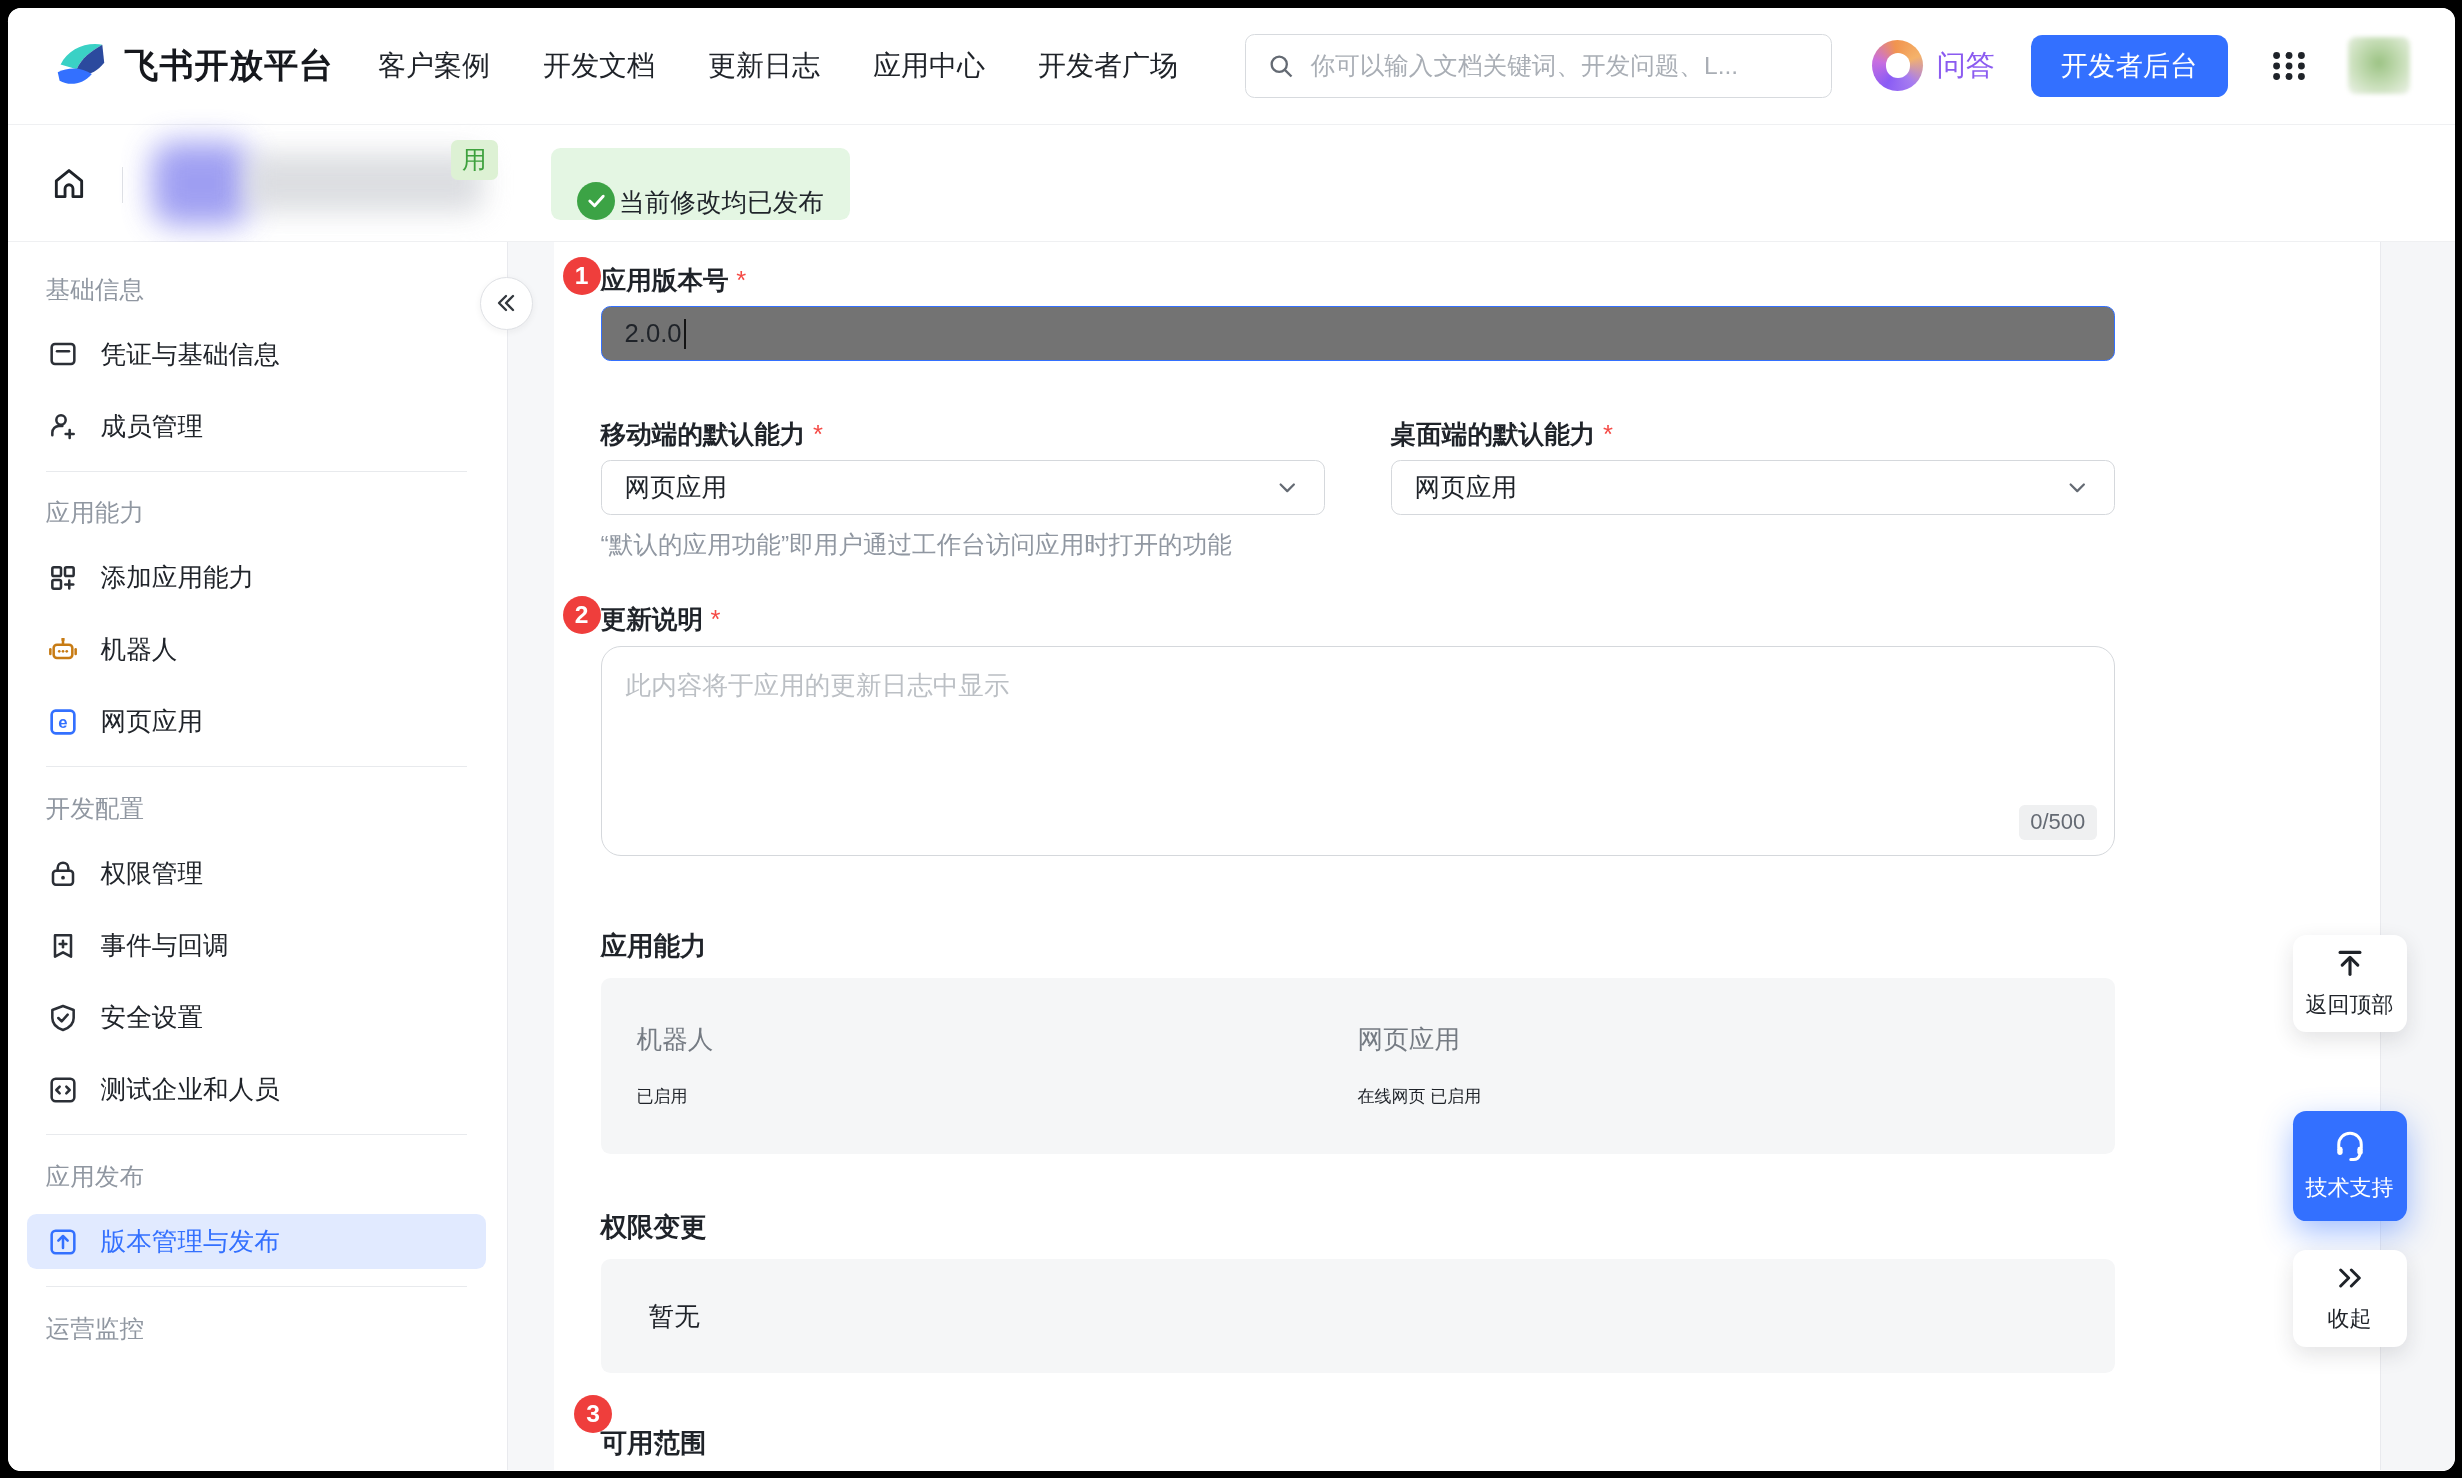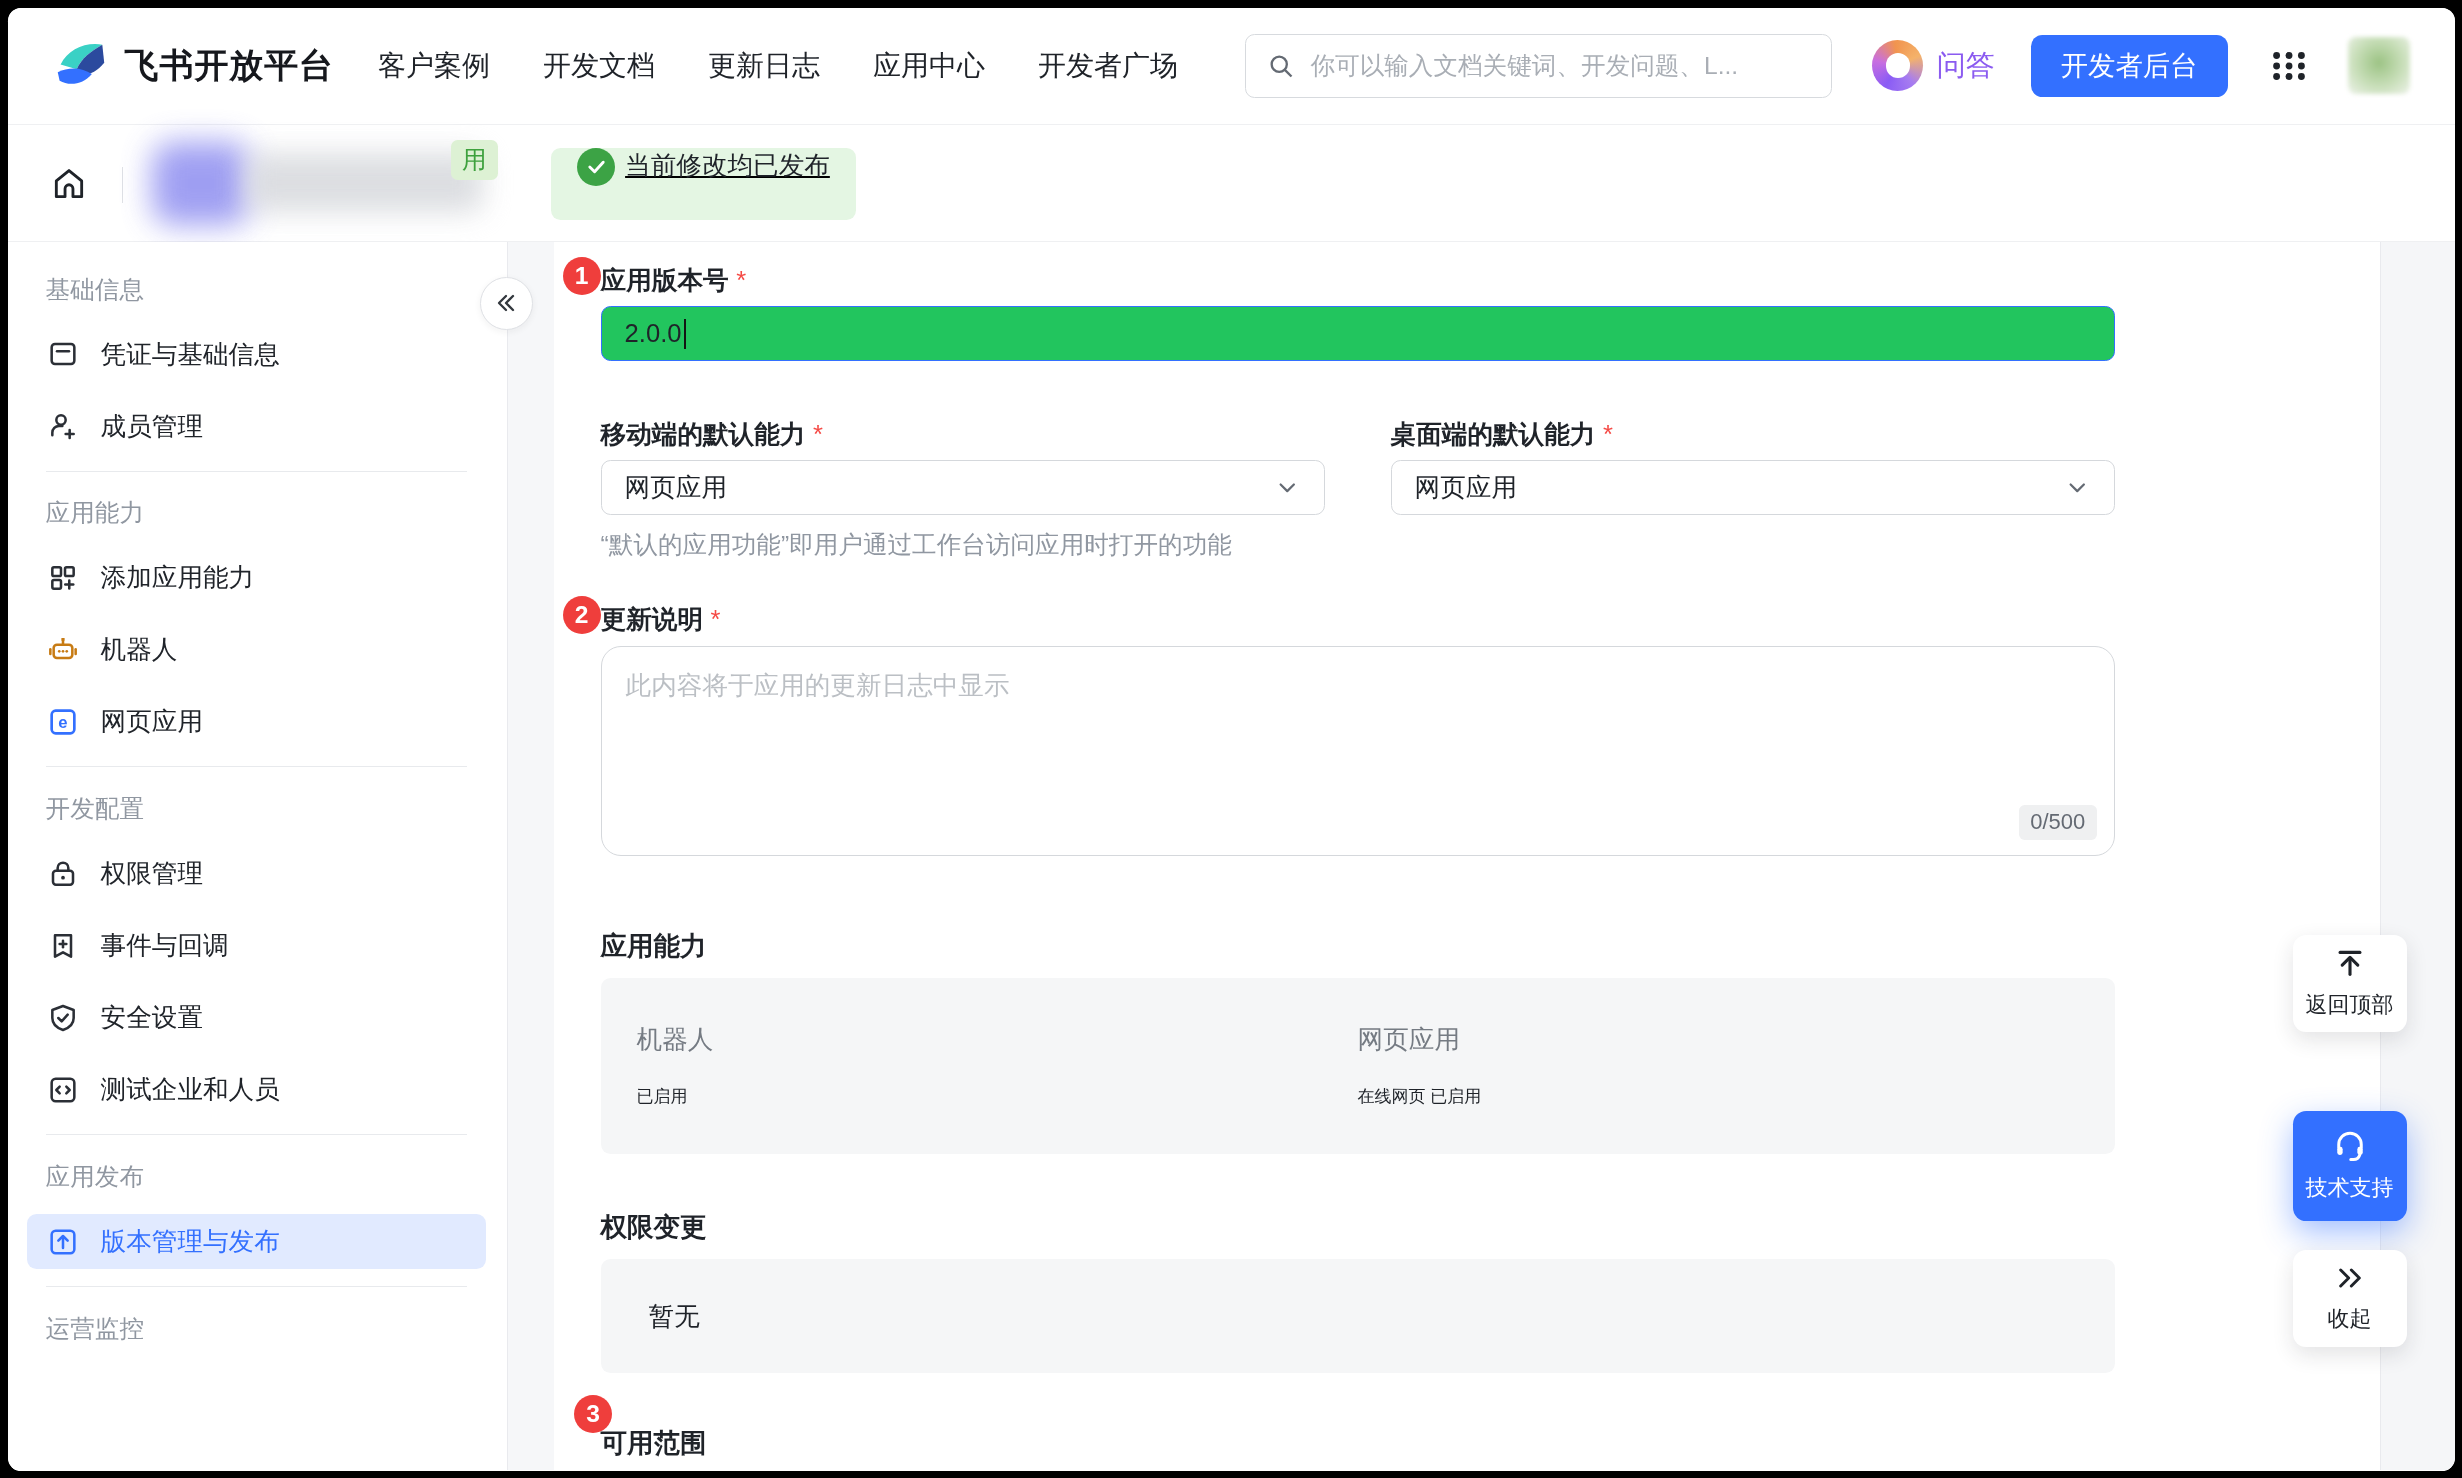--- a/index.html
+++ b/index.html
@@ -42,21 +42,21 @@
   .home-btn { position:absolute; left:42px; top:40px; background:none; border:none; cursor:pointer; }
   .crumb-divider { position:absolute; left:114px; top:42px; width:1.9px; height:36px; background:#dfe1e5; }
   .app-avatar-blur { position:absolute; left:144px; top:17px; width:98px; height:83px;
                      border-radius:21px; background:#8e8ef0; filter:blur(15px); opacity:.85; }
   .app-name-blur { position:absolute; left:238px; top:28px; width:237px; height:59px;
                    border-radius:13.2px; background:#d8dade; filter:blur(14px); opacity:.9; }
   .app-tag { position:absolute; left:443px; top:15px; height:40px; padding:0 11.4px;
              background:#ddf1d4; border-radius:6.6px; color:#3ea13e; font-size:24.6px;
              display:flex; align-items:center; }
   .status-badge { position:absolute; left:543px; top:23px; height:72px; padding:0 26.5px;
-                  background:#e4f6e3; border-radius:9.5px; display:flex; align-items:flex-start; gap:10px;text-decoration:underline; }
+                  background:#e4f6e3; border-radius:9.5px; display:flex; align-items:flex-end; gap:4px; }
   .check-circle { width:38px; height:38px; border-radius:50%; background:#3ca345;
                   display:flex; align-items:center; justify-content:center; }
   .status-text { font-size:25.6px; color:#1f2329; }
 
   
   .body-row { display:flex; height:1228px; position:relative; }
   .sidebar { width:499px; background:#fff; padding:34px 21px 12px 38px; flex:0 0 auto; }
   .side-heading { font-size:24.6px; color:#9097a1; line-height:28px; margin:0 0 23px 0; }
   .side-item { display:flex; align-items:center; height:55px; margin:0 0 17px -19px; padding:0 19px;
                border-radius:9.5px; cursor:pointer; color:#20242a; }
@@ -76,21 +76,21 @@
 
   
   .form-col { width:1514px; }
   .label-row { position:relative; display:flex; align-items:center; height:32px; margin-bottom:9.5px; }
   .step-badge { position:absolute; left:-38px; top:-7.6px; width:38px; height:38px; border-radius:50%;
                 background:#ef3e3c; color:#fff; font-size:24.6px; font-weight:700;
                 display:flex; align-items:center; justify-content:center; z-index:3; }
   .f-label { font-size:25.6px; font-weight:600; color:#1f2329; }
   .req { color:#f54a45; font-size:25.6px; margin-left:7.6px; }
   .text-input { height:55px; border:1.9px solid #3370ff; border-radius:9.5px; display:flex; align-items:center;
-                padding:0 23px; font-size:25.6px; color:#1f2329; background:#22c55e; cursor:text; }
+                padding:0 23px; font-size:25.6px; color:#1f2329; background:#737373; cursor:text; }
   .caret { width:1.9px; height:30px; background:#141414; margin-left:2.8px; animation:blink 1.1s steps(1) infinite; }
   @keyframes blink { 50% { opacity:0; } }
   .two-col { display:flex; justify-content:space-between; margin-top:57px; }
   .half { width:724px; }
   .select { height:55px; border:1.9px solid #d5d8dc; border-radius:9.5px; background:#fff; cursor:pointer;
             display:flex; align-items:center; justify-content:space-between; padding:0 23px; }
   .select .val { font-size:25.6px; color:#1f2329; }
   .hint { margin-top:13.2px; font-size:24.6px; color:#9097a1; }
   .note-row { margin-top:43px; }
   .textarea { position:relative; height:210px; border:1.9px solid #d5d8dc; border-radius:20px; background:#fff;

